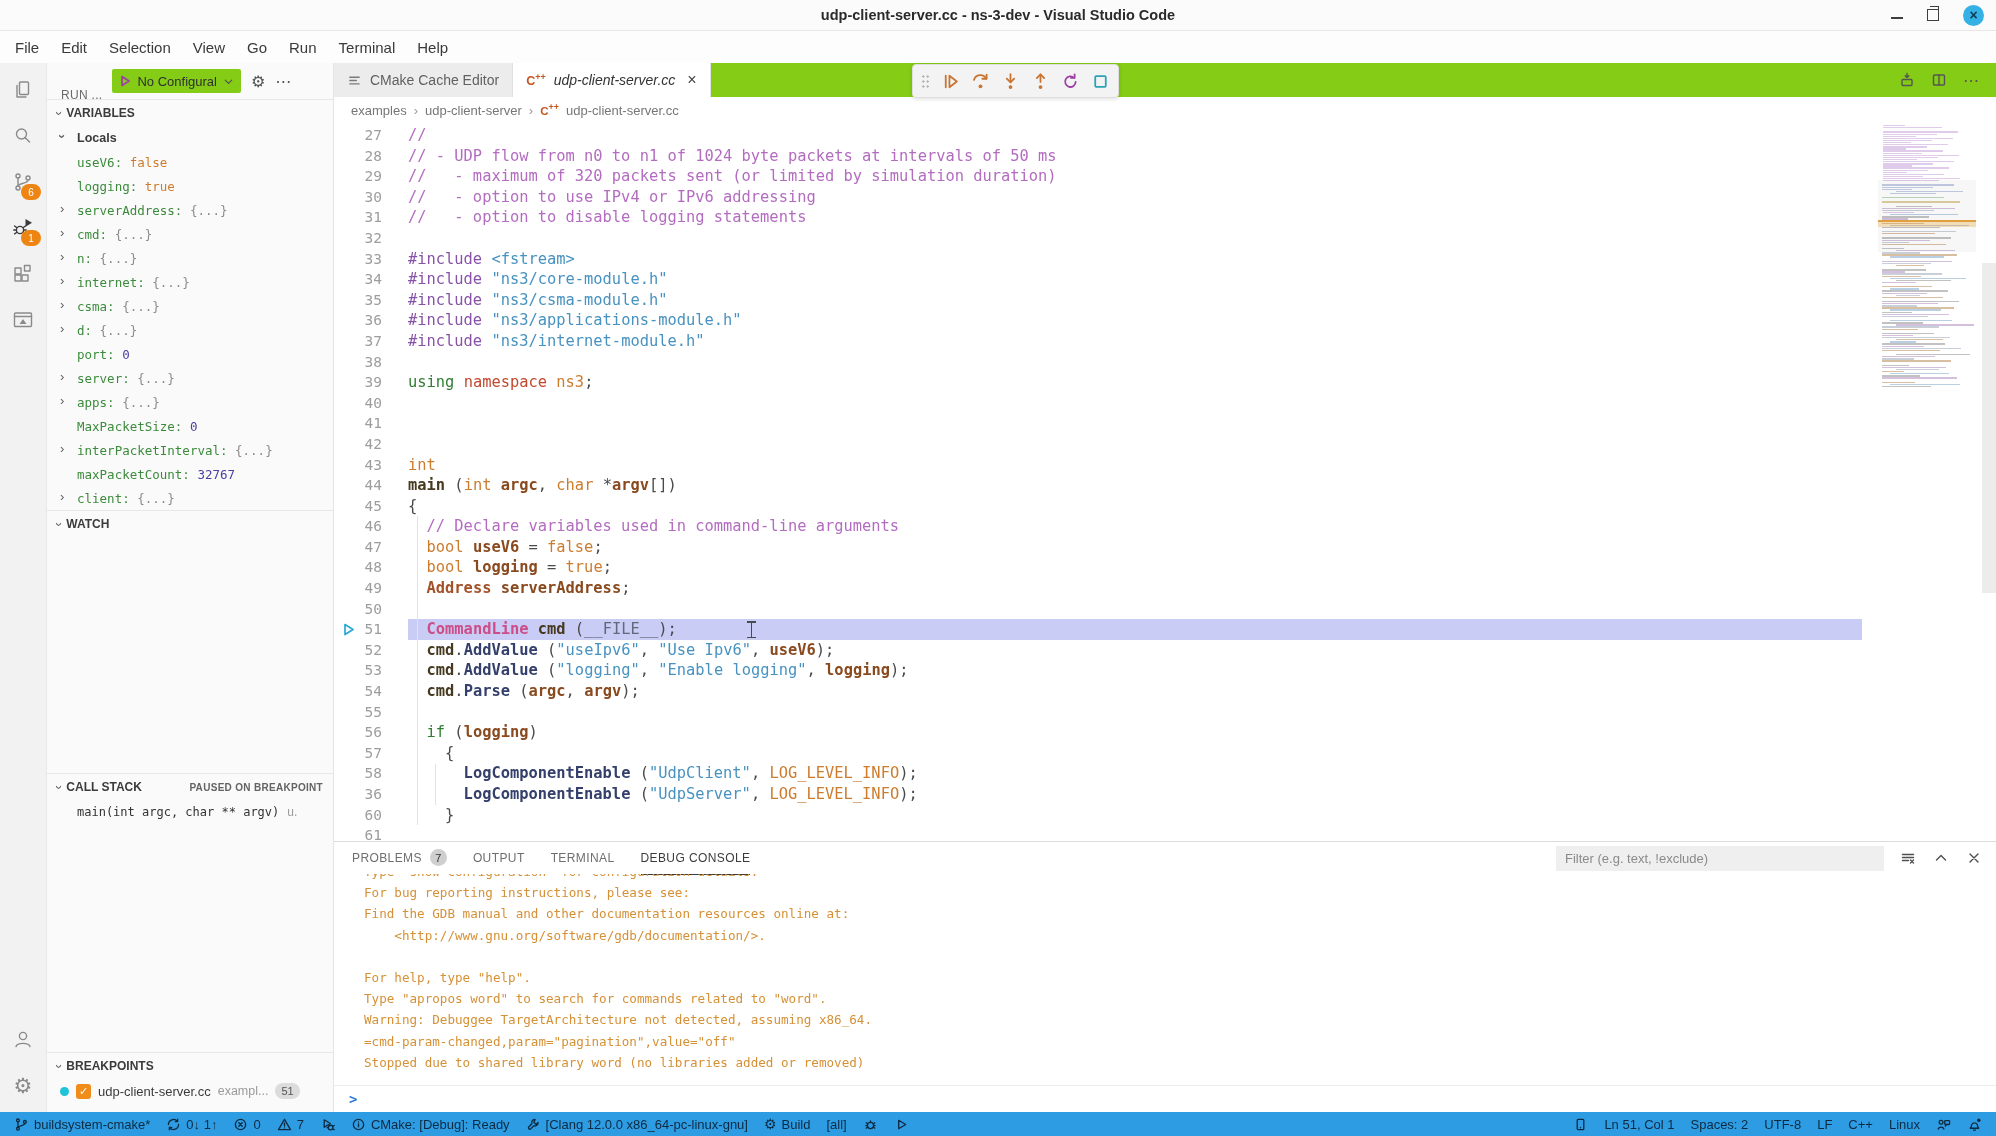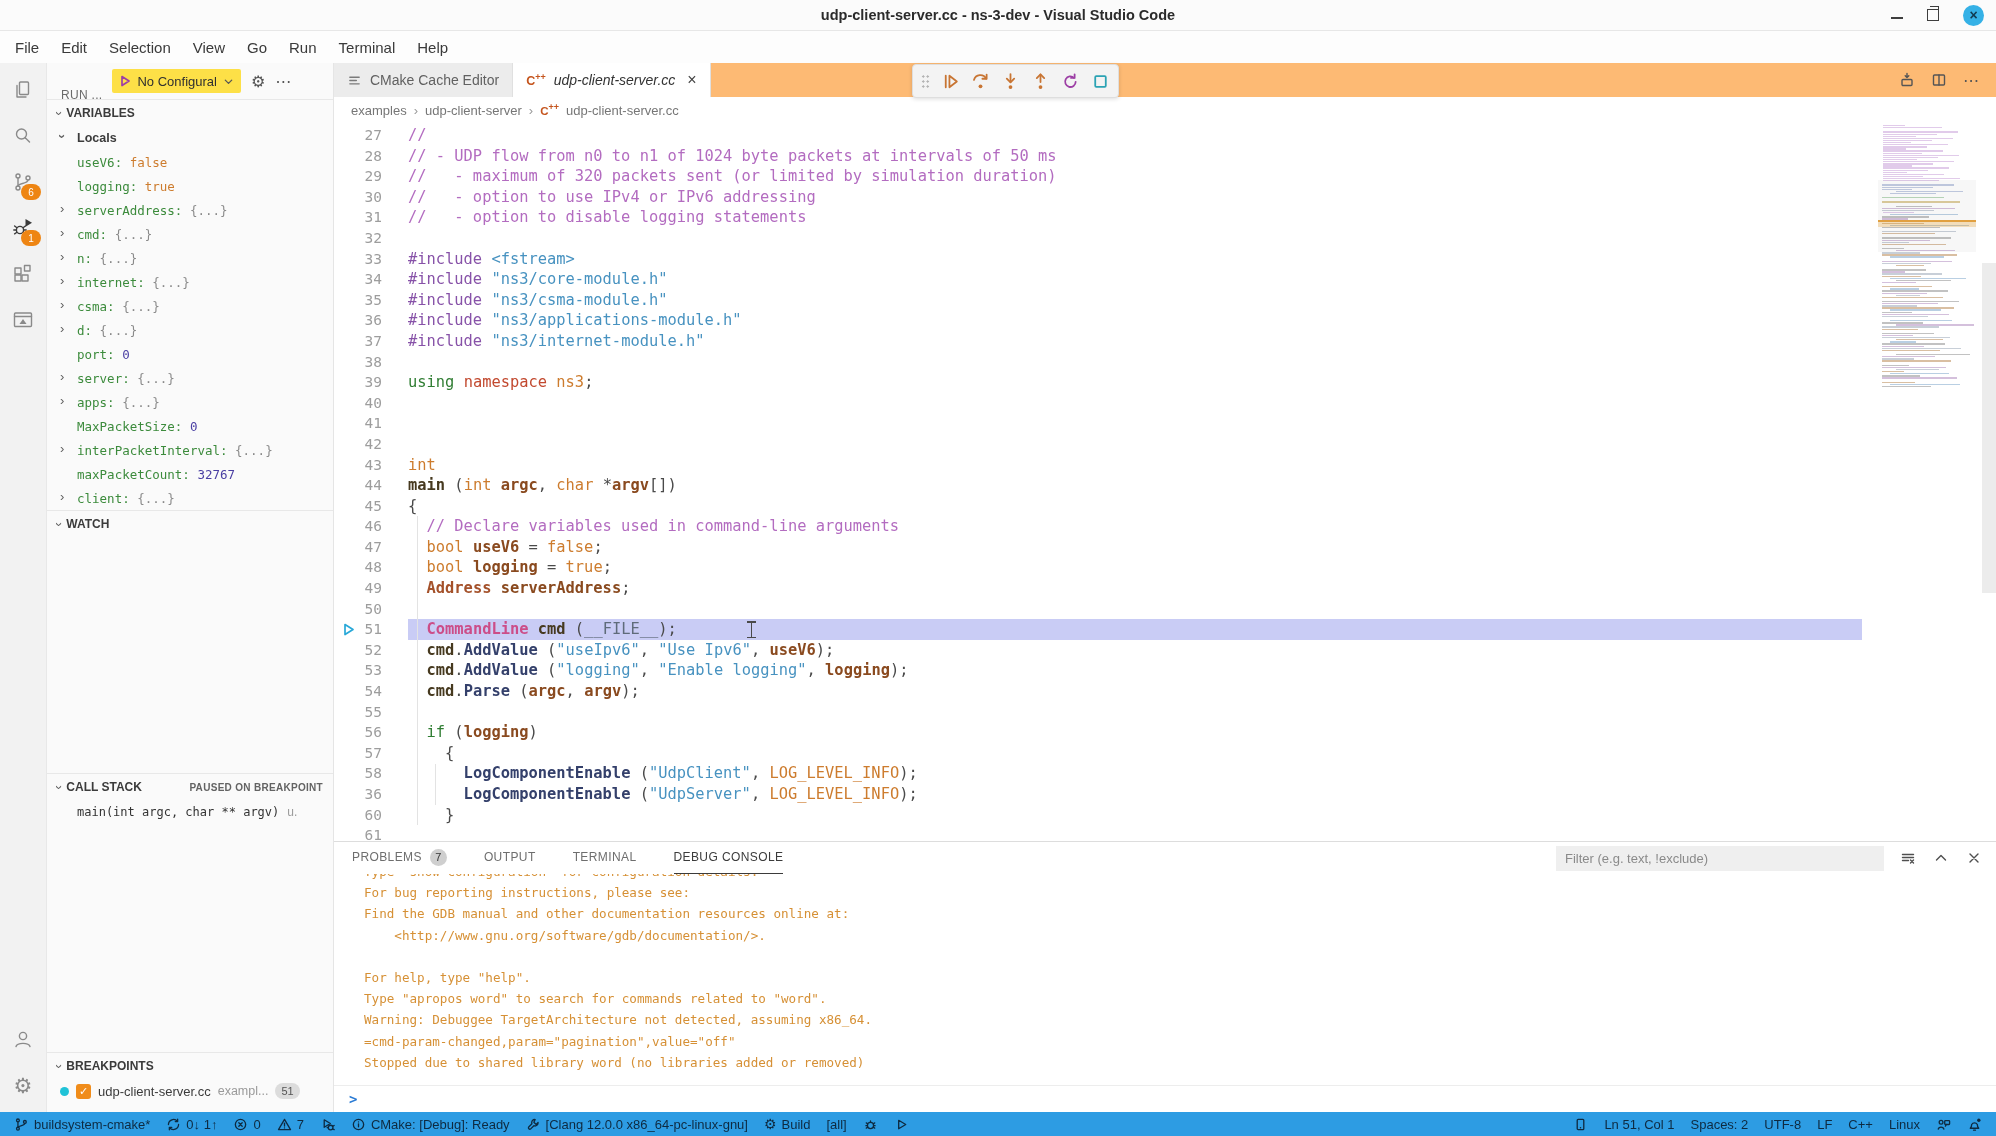--- a/index.html
+++ b/index.html
@@ -33,21 +33,21 @@
   .ab-badge{position:absolute;right:5px;bottom:5px;min-width:16px;height:16px;border-radius:8px;background:var(--c-badge);
             color:#fff;font-size:10px;display:flex;align-items:center;justify-content:center;padding:0 2px;}
   .ab-bottom{margin-top:auto;margin-bottom:4px;display:flex;flex-direction:column;align-items:center;}
   .gear-txt{font-size:21px;line-height:1;}
 
   
   .sidebar{width:286px;background:#fafafa;border-right:1px solid #e5e5e5;display:flex;flex-direction:column;
            overflow:hidden;flex:none;font-size:13px;}
   .side-header{height:36px;display:flex;align-items:center;padding:0 10px 0 14px;gap:10px;flex:none;}
   .sh-title{font-size:12px;color:#6a6a6a;letter-spacing:.3px;white-space:nowrap;margin-top:28px;}
-  .cfg-dd{height:24px;background:#fde047;border-radius:2px;display:flex;align-items:center;padding:0 7px;gap:6px;
+  .cfg-dd{height:24px;background:#84cc16;border-radius:2px;display:flex;align-items:center;padding:0 7px;gap:6px;
           font-size:13px;color:#303030;}
   .cfg-play{width:12px;height:12px;color:var(--c-debug-purple);}
   .cfg-chev{width:11px;height:11px;color:#555;}
   .hdr-gear{font-size:16px;color:#555;}
   .hdr-more{font-size:16px;color:#555;letter-spacing:1px;}
   .section-header{height:26px;display:flex;align-items:center;padding:0 10px;font-weight:bold;font-size:12px;
                   color:#3b3b3b;border-top:1px solid #e8e8e8;flex:none;}
   .tw{display:inline-block;transform:rotate(90deg);margin-right:5px;color:#616161;font-weight:normal;font-size:13px;}
   .vrows{flex:none;font-family:"DejaVu Sans Mono",monospace;font-size:12.5px;}
   .vrow{height:24px;display:flex;align-items:center;padding-left:30px;position:relative;white-space:pre;}
@@ -66,21 +66,21 @@
   .bp-row{height:24px;display:flex;align-items:center;padding-left:13px;gap:7px;font-size:13px;flex:none;}
   .bp-dot{width:9px;height:9px;border-radius:50%;background:var(--c-breakpoint);flex:none;}
   .bp-check{width:15px;height:15px;border-radius:3px;background:var(--c-checkbox);color:#fff;font-size:11px;
             display:flex;align-items:center;justify-content:center;flex:none;}
   .bp-file{color:#3b3b3b;}
   .bp-path{color:#9a9a9a;font-size:12.5px;}
   .bp-line{background:#dcdcdc;border-radius:9px;padding:0 6px;font-size:11px;color:#555;height:16px;line-height:16px;}
 
   
   .editor-col{flex:1;display:flex;flex-direction:column;position:relative;min-width:0;background:#fff;}
-  .tabbar{height:34px;background:#fdba74;display:flex;align-items:stretch;flex:none;position:relative;}
+  .tabbar{height:34px;background:#84cc16;display:flex;align-items:stretch;flex:none;position:relative;}
   .tab{display:flex;align-items:center;gap:8px;padding:0 13px;font-size:14px;color:#616161;background:#ececec;
        border-right:1px solid #e0e0e0;}
   .tab.active{background:#fff;color:#333;}
   .tab.active .tab-label{font-style:italic;}
   .tab .ic{width:15px;height:15px;color:#7a7a7a;}
   .tab-close{font-size:16px;color:#454545;margin-left:4px;line-height:1;}
   .cppic{color:#c5551e;font-weight:bold;font-size:12.5px;line-height:1;font-style:normal;}
   .cppic i{font-style:normal;font-size:9px;vertical-align:super;}
   .tab-actions{margin-left:auto;display:flex;align-items:center;gap:16px;padding-right:16px;color:#555;}
   .tab-actions .ic{width:16px;height:16px;}
@@ -124,21 +124,21 @@
   .minimap{position:absolute;top:2px;right:20px;width:98px;height:276px;z-index:4;}
   .mm-bar{position:absolute;height:1.4px;opacity:.55;}
   .mm-cur{position:absolute;left:0;right:0;height:5px;background:rgba(240,165,45,.3);border-top:2px solid #e8a33d;}
   .mm-view{position:absolute;left:0;right:0;background:rgba(120,120,120,.06);}
   .scrollbar{position:absolute;top:0;right:0;width:14px;bottom:0;z-index:6;}
   .sb-thumb{position:absolute;top:140px;height:330px;width:100%;background:rgba(110,110,110,.13);}
 
   
   .panel{height:270px;border-top:1px solid #ddd;display:flex;flex-direction:column;position:relative;
          background:#fff;flex:none;}
-  .panel-tabs{height:32px;display:flex;align-items:flex-end;padding-left:18px;gap:37px;font-size:12px;
+  .panel-tabs{height:32px;display:flex;align-items:center;padding-left:18px;gap:26px;font-size:12px;
               letter-spacing:.4px;color:#6e6e6e;flex:none;}
   .ptab{display:flex;align-items:center;gap:8px;height:100%;border-bottom:1.5px solid transparent;}
   .ptab.active{color:#3b3b3b;border-bottom-color:#3b3b3b;}
   .pbadge{background:#cfcfcf;border-radius:9px;min-width:17px;height:17px;display:flex;align-items:center;
           justify-content:center;font-size:11px;color:#333;letter-spacing:0;}
   .panel-filter{position:absolute;right:112px;top:4px;width:310px;height:25px;background:#efefef;border:0;
                 padding:0 9px;font-size:13px;color:#333;font-family:"Liberation Sans",sans-serif;outline:none;}
   .panel-filter::placeholder{color:#8a8a8a;}
   .panel-icons{position:absolute;right:14px;top:8px;display:flex;gap:17px;color:#4f4f4f;}
   .panel-icons .ic{width:16px;height:16px;}

